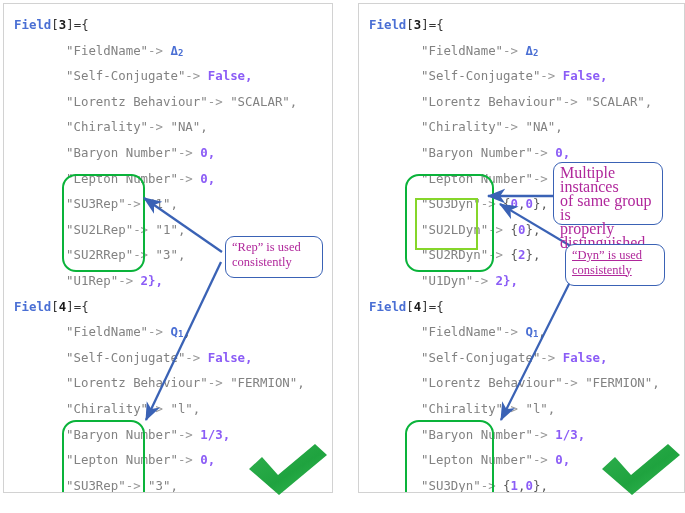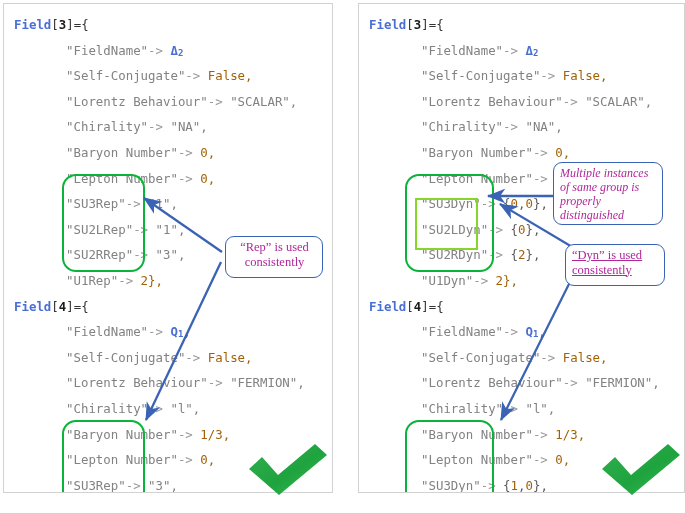--- a/index.html
+++ b/index.html
@@ -55,21 +55,21 @@
     white-space: pre;
   }
   .ind0 { padding-left: 10px; }
   .ind1 { padding-left: 62px; }
 
   .kw     { color: #4a6fd4; font-weight: bold; }
   .idx    { color: #1a1a1a; font-weight: bold; }
   .brk    { color: #333333; }
   .str    { color: #828282; }
   .arrow  { color: #9a9a9a; }
-  .val    { color: #a16207; font-weight: normal; text-align: right; }
+  .val    { color: #8b5cf6; font-weight: bold; text-align: right; }
   .strval { color: #828282; }
   .sym    { color: #4a6fd4; font-weight: bold; }
   .sub    { font-size: 9px; vertical-align: baseline; position: relative; top: 1px; }
   .brace  { color: #5a5a5a; }
 
   
   .ring-green {
     position: absolute;
     border: 2.5px solid #0ab33a;
     border-radius: 14px;
@@ -91,23 +91,22 @@
     border-radius: 9px;
     background: #ffffff;
     color: #b0279b;
     font-family: "Liberation Serif", "DejaVu Serif", serif;
     font-size: 12.5px;
     line-height: 14.5px;
     padding: 3px 5px 3px 6px;
     white-space: pre-line;
   }
   .callout-big {
-    font-size: 12px;
+    font-size: 16px;
     line-height: 14px;
-    font-style: italic;
   }
 
   
   .arrows {
     position: absolute;
     left: 0; top: 0;
     width: 685px;
     height: 513px;
     pointer-events: none;
   }
@@ -149,21 +148,21 @@
 
     <line x1="221" y1="262" x2="146" y2="420" stroke="#3a62b5" stroke-width="2.3" marker-end="url(#ah)"></line>
 
     <line x1="556" y1="196" x2="488" y2="196" stroke="#3a62b5" stroke-width="2.3" marker-end="url(#ah)"></line>
 
     <line x1="584" y1="254" x2="500" y2="204" stroke="#3a62b5" stroke-width="2.3" marker-end="url(#ah)"></line>
 
     <line x1="578" y1="266" x2="501" y2="420" stroke="#3a62b5" stroke-width="2.3" marker-end="url(#ah)"></line>
   </svg>
 
-  <div class="callout" style="left:225px; top:236px; width:98px; height:42px;text-align:center;">“Rep” is used
+  <div class="callout" style="left:225px; top:236px; width:98px; height:42px;">“Rep” is used
 consistently</div>
 
   <div class="callout callout-big" style="left:553px; top:162px; width:110px; height:63px;">Multiple instances
 of same group is
 properly
 distinguished</div>
 
   <div class="callout" style="left:565px; top:244px; width:100px; height:42px;text-decoration:underline;">“Dyn” is used
 consistently</div>
 

